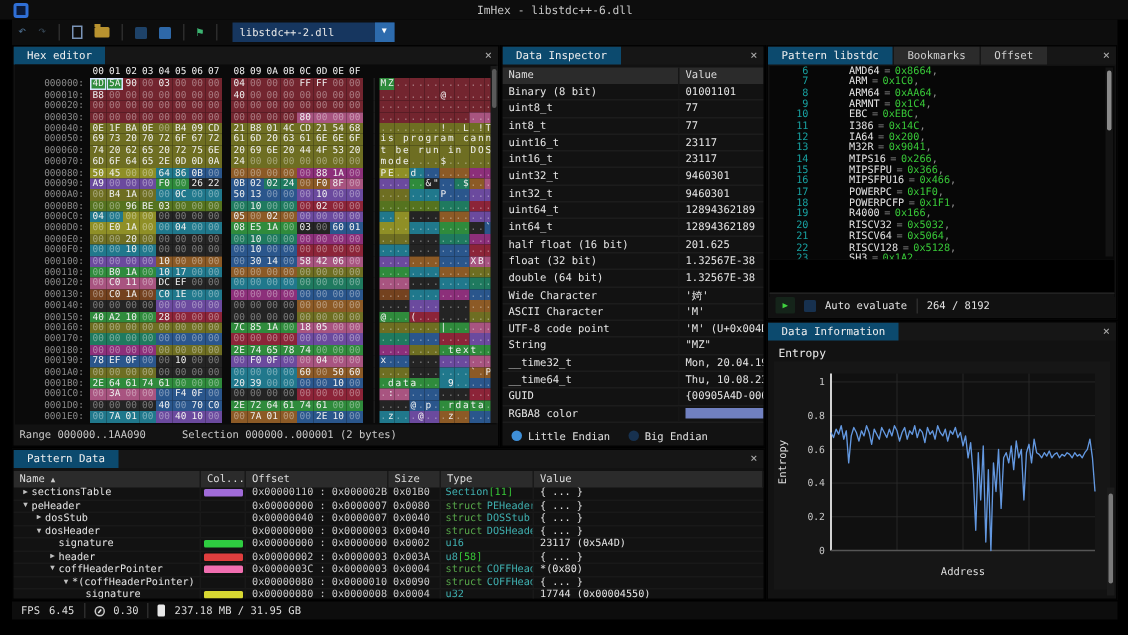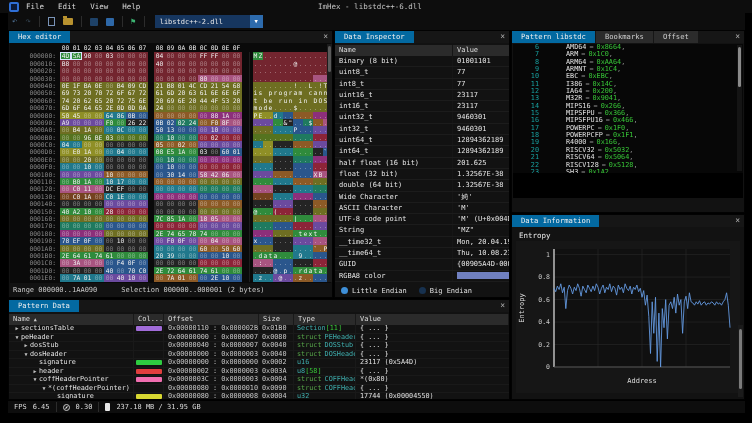--- a/index.html
+++ b/index.html
@@ -19,21 +19,21 @@
   .icon-folder:before{content:"";position:absolute;left:0;top:-2px;width:4px;height:2px;background:#B8922F;}
   .icon-save{width:8px;height:8px;background:#2E68A8;margin:0 4px;border-radius:1px;}
   .icon-save.dim{background:#1E4268;}
   .combo{width:108px;height:13px;background:#16365F;display:flex;align-items:center;margin-left:6px;}
   .combo-label{flex:1;font-size:7px;color:#E8E8E8;padding-left:5px;white-space:nowrap;overflow:hidden;}
   .combo-arrow{width:13px;height:13px;background:#2D6BAD;color:#FFF;font-size:5.5px;text-align:center;line-height:13px;flex:none;}
   
   .panel{position:absolute;background:#121212;border:1px solid #020202;box-sizing:border-box;overflow:hidden;}
   .tabbar{height:12px;background:#161616;display:flex;align-items:stretch;position:relative;}
   .tab{font-size:7.2px;padding:0 9px;color:#EFEFEF;line-height:12px;white-space:nowrap;}
-  .tab.active{background:#0369a1;}
+  .tab.active{background:#0c4a6e;}
   .tab.inactive{background:#2B2B2B;color:#CFCFCF;margin-left:1px;}
   .closex{position:absolute;right:4px;top:0;color:#ABABAB;font-size:8px;line-height:12px;}
   
   .hexwrap{position:absolute;top:12px;left:1px;right:1px;bottom:14px;background:#0A0A0A;overflow:hidden;}
   .hexhead,.hexrow{display:flex;height:7.4px;line-height:7.5px;font-size:6.3px;}
   .hexhead{color:#9A9A9A;margin-top:1px;margin-bottom:1px;}
   .addr{width:46px;flex:none;text-align:right;color:#8A8A8A;padding-right:4px;}
   .bcell{width:11px;flex:none;text-align:center;color:#F0F0F0;}
   .bcell.z{color:rgba(255,255,255,0.38);}
   .bgap{width:6px;flex:none;}
@@ -92,26 +92,20 @@
   .gauge:before{content:"";position:absolute;left:2px;top:1px;width:1px;height:3px;background:#E8E8E8;transform:rotate(40deg);}
   .memicon{width:5px;height:8px;background:#E8E8E8;border-radius:1px;}
 </style>
 </head>
 <body>
 
 <div id="app">
 
   <div class="titlebar">
     <div class="logo"></div>
-    <div id="menubar" style="display:flex">
-        <div class="menuitem">File</div>
-        <div class="menuitem">Edit</div>
-        <div class="menuitem">View</div>
-        <div class="menuitem">Help</div>
-      </div>
     <div class="wintitle">ImHex - libstdc++-6.dll</div>
   </div>
 
   <div class="toolbar">
     <span class="tglyph" style="color:#4A6A8A">↶</span>
     <span class="tglyph" style="color:#33424F">↷</span>
     <span class="sep"></span>
     <span class="icon-file"></span>
     <span class="icon-folder"></span>
     <span class="sep"></span>
@@ -1590,20 +1584,27 @@
           <span class="cname">SH3</span>
           <span class="ceq">=</span>
           <span class="cval">0x1A2</span>
           <span class="ccomma">,</span>
         </div>
       </div>
     <div class="codescroll">
         <div class="vthumb" style="top:2px;height:40px;background:#8A8A8A"></div>
       </div>
     <div class="console"></div>
+    <div class="evalrow">
+      <span class="playbtn">▶</span>
+      <span class="cbx"></span>
+      <span>Auto evaluate</span>
+      <span class="vsep"></span>
+      <span>264 / 8192</span>
+    </div>
   </div>
 
   <div class="panel" style="left:511px;top:214px;width:234px;height:186px">
     <div class="tabbar">
       <div class="tab active">Data Information</div>
       <span class="closex">×</span>
     </div>
     <div class="sectlabel">Entropy</div>
     <svg id="entropy-svg" width="224" height="152" style="position:absolute;left:4px;top:26px;background:#161616">
         <rect x="38" y="8" width="176" height="118" fill="#101010"></rect>

